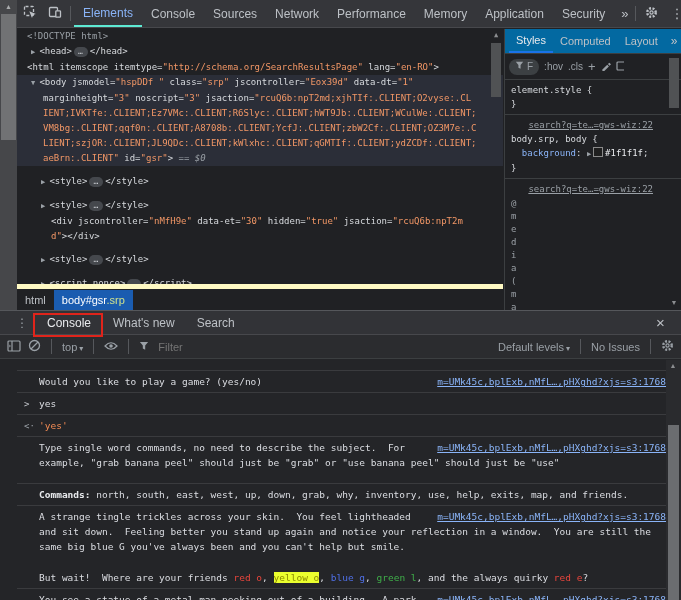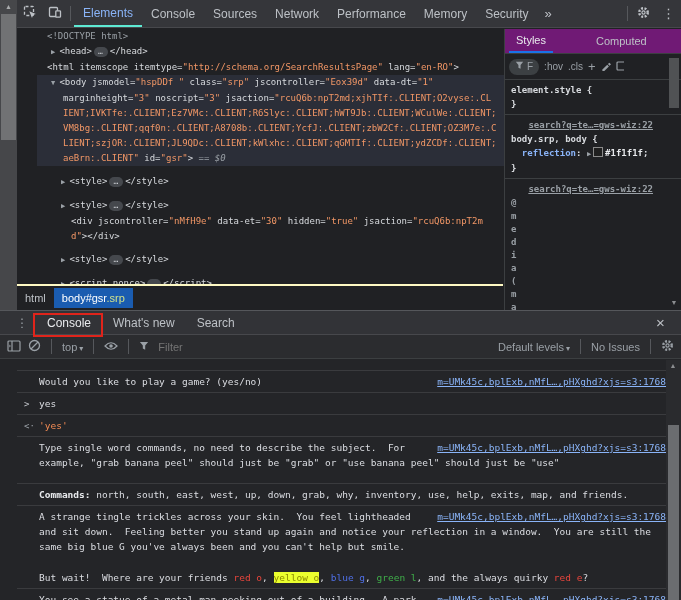--- a/index.html
+++ b/index.html
@@ -21,55 +21,55 @@
   .ibtn{width:25px;height:26px;display:flex;align-items:center;justify-content:center;flex:0 0 auto;}
   .vsep{width:1px;height:15px;background:#56585c;margin:0 3px;flex:0 0 auto;}
   .tab{padding:0 9px;font-size:12px;height:26px;line-height:26px;color:#bdc1c6;flex:0 0 auto;box-sizing:border-box;}
   .tab.active{color:#8ab4f8;border-bottom:2px solid #5eead4;line-height:24px;}
   .more-tabs{font-size:13px;padding:0 7px;color:#bdc1c6;}
   .menu-dots{font-size:13px;}
   .close-x{font-size:15px;}
   .ml-auto{margin-left:auto;}
 
   
-  .el-panel{position:absolute;left:17px;top:29px;width:486px;height:312px;background:#202124;overflow:hidden;padding-left:20px;}
+  .el-panel{position:absolute;left:17px;top:29px;width:486px;height:312px;background:#202124;overflow:hidden;}
   .cl{position:relative;font-size:9px;line-height:15px;white-space:pre;color:#d7dade;}
   .i0{padding-left:10px;} .ih{padding-left:14px;} .ib{padding-left:14px;} .ic{padding-left:26px;}
   .id{padding-left:24px;margin-top:8px;} .ie{padding-left:34px;}
   .selbg{background:#2b2e38;}
   .seg-p{color:#d7dade;} .seg-v{color:#f29766;} .seg-g{color:#9aa0a6;}
   .seg-m{color:#9aa0a6;font-style:italic;}
   .seg-arrow{color:#9aa0a6;font-size:7px;}
   .seg-badge{display:inline-block;background:#45484d;border-radius:6px;padding:0 4px;margin:0 2px;
              color:#c7cacf;font-size:8px;line-height:10px;letter-spacing:1px;}
   .el-scroll{position:absolute;right:0;top:0;width:14px;height:100%;}
   .sc-arrow{position:absolute;left:0;width:14px;text-align:center;font-size:7px;color:#8b8d90;}
   .sc-thumb{position:absolute;left:2px;width:10px;background:#505254;}
 
   
   .crumbs{position:absolute;left:17px;top:284px;width:486px;height:26px;background:#202124;
-          border-top:2px solid #fef9c3;display:flex;align-items:center;font-size:11px;box-sizing:border-box;}
+          border-top:5px solid #fef9c3;display:flex;align-items:center;font-size:11px;box-sizing:border-box;}
   .crumb{padding:4px 8px;color:#bdc1c6;}
   .crumb.sel{background:#1a5cb0;color:#fff;}
   .crumb-class{color:#cfe18c;}
 
   
   .sidebar{position:absolute;left:504px;top:29px;width:177px;height:281px;background:#202124;
            border-left:1px solid #3c3f41;box-sizing:border-box;}
-  .sb-tabs{height:24px;background:#701a75;border-bottom:1px solid #3c3f41;display:flex;align-items:center;
-           font-size:11px;padding-left:4px;gap:36px;}
+  .sb-tabs{height:24px;background:#0369a1;border-bottom:1px solid #3c3f41;display:flex;align-items:center;
+           font-size:11px;padding-left:4px;}
   .sb-tab{padding:0 7px;height:23px;line-height:23px;color:#bdc1c6;box-sizing:border-box;}
   .sb-tab.active{color:#e8eaed;border-bottom:2px solid #1a73e8;line-height:21px;}
   .sb-more{margin-left:auto;padding:0 6px;font-size:12px;}
   .sb-toolbar{height:25px;border-bottom:1px solid #3c3f41;display:flex;align-items:center;
               padding:0 4px;gap:5px;font-size:10px;color:#9aa0a6;overflow:hidden;}
   .filter-pill{background:#3c4043;border-radius:8px;height:16px;padding:0 6px;display:flex;
                align-items:center;gap:3px;color:#9aa0a6;}
   .sb-content{position:relative;font-family:"DejaVu Sans Mono",monospace;font-size:9px;line-height:14px;
-              padding-top:3px;color:#d7dade;font-weight:bold;}
+              padding-top:3px;color:#d7dade;}
   .sb-line{padding:0 6px;white-space:pre;}
   .sb-sep{border-top:1px solid #3c3f41;margin:3px 0;}
   .sb-link{display:block;text-align:right;padding:0 28px 0 6px;}
   .sb-link span{color:#9aa0a6;text-decoration:underline;font-size:9px;}
   .seg-prop{color:#8ab4f8;} .seg-val{color:#e8eaed;} .seg-tri{color:#9aa0a6;font-size:7px;}
   .seg-swatch{display:inline-block;width:8px;height:8px;background:#1f1f1f;border:1px solid #8a8a8a;
               margin:0 2px -1px 2px;}
   .sb-media{padding:0 6px;}
   .sb-media .seg-g{display:block;height:13px;}
   .sb-scroll{position:absolute;right:0;top:24px;width:14px;height:257px;}
@@ -134,20 +134,21 @@
           </svg>
       </span>
     </div>
     <div class="vsep"></div>
     <div class="tab active">Elements</div>
     <div class="tab">Console</div>
     <div class="tab">Sources</div>
     <div class="tab">Network</div>
     <div class="tab">Performance</div>
     <div class="tab">Memory</div>
+    <div class="tab">Application</div>
     <div class="tab">Security</div>
     <div class="more-tabs">»</div>
     <div class="vsep ml-auto"></div>
     <div class="ibtn">
       <span>
         <svg width="13" height="13" viewBox="0 0 14 14">
             <circle cx="7" cy="7" r="4.6" fill="none" stroke="#bdc1c6" stroke-width="2.6" stroke-dasharray="2.1 1.6"></circle>
             <circle cx="7" cy="7" r="1.7" fill="none" stroke="#bdc1c6" stroke-width="1.3"></circle>
           </svg>
       </span>
@@ -212,21 +213,21 @@
       <span style="width:8px;overflow:hidden;display:inline-block;"><svg width="14" height="10" viewBox="0 0 14 10">
             <rect x="1" y="1" width="12" height="8" rx="1" fill="none" stroke="#9aa0a6" stroke-width="1.2"></rect>
           </svg></span>
     </div>
     <div class="sb-content mono">
       <div class="sb-line"><span class="seg-p">element.style</span><span class="seg-p"> {</span></div>
       <div class="sb-line"><span class="seg-p">}</span></div>
       <div class="sb-sep"></div>
       <div class="sb-link"><span>search?q=te…=gws-wiz:22</span></div>
       <div class="sb-line"><span class="seg-p">body.srp, body</span><span class="seg-p"> {</span></div>
-      <div class="sb-line"><span class="seg-p">  </span><span class="seg-prop">reflection</span><span class="seg-p">: </span><span class="seg-tri">▶</span><span class="seg-swatch"></span><span class="seg-val">#1f1f1f</span><span class="seg-p">;</span></div>
+      <div class="sb-line"><span class="seg-p">  </span><span class="seg-prop">background</span><span class="seg-p">: </span><span class="seg-tri">▶</span><span class="seg-swatch"></span><span class="seg-val">#1f1f1f</span><span class="seg-p">;</span></div>
       <div class="sb-line"><span class="seg-p">}</span></div>
       <div class="sb-sep"></div>
       <div class="sb-link"><span>search?q=te…=gws-wiz:22</span></div>
       <div class="sb-media">
           <span class="seg-g">@</span>
           <span class="seg-g">m</span>
           <span class="seg-g">e</span>
           <span class="seg-g">d</span>
           <span class="seg-g">i</span>
           <span class="seg-g">a</span>

